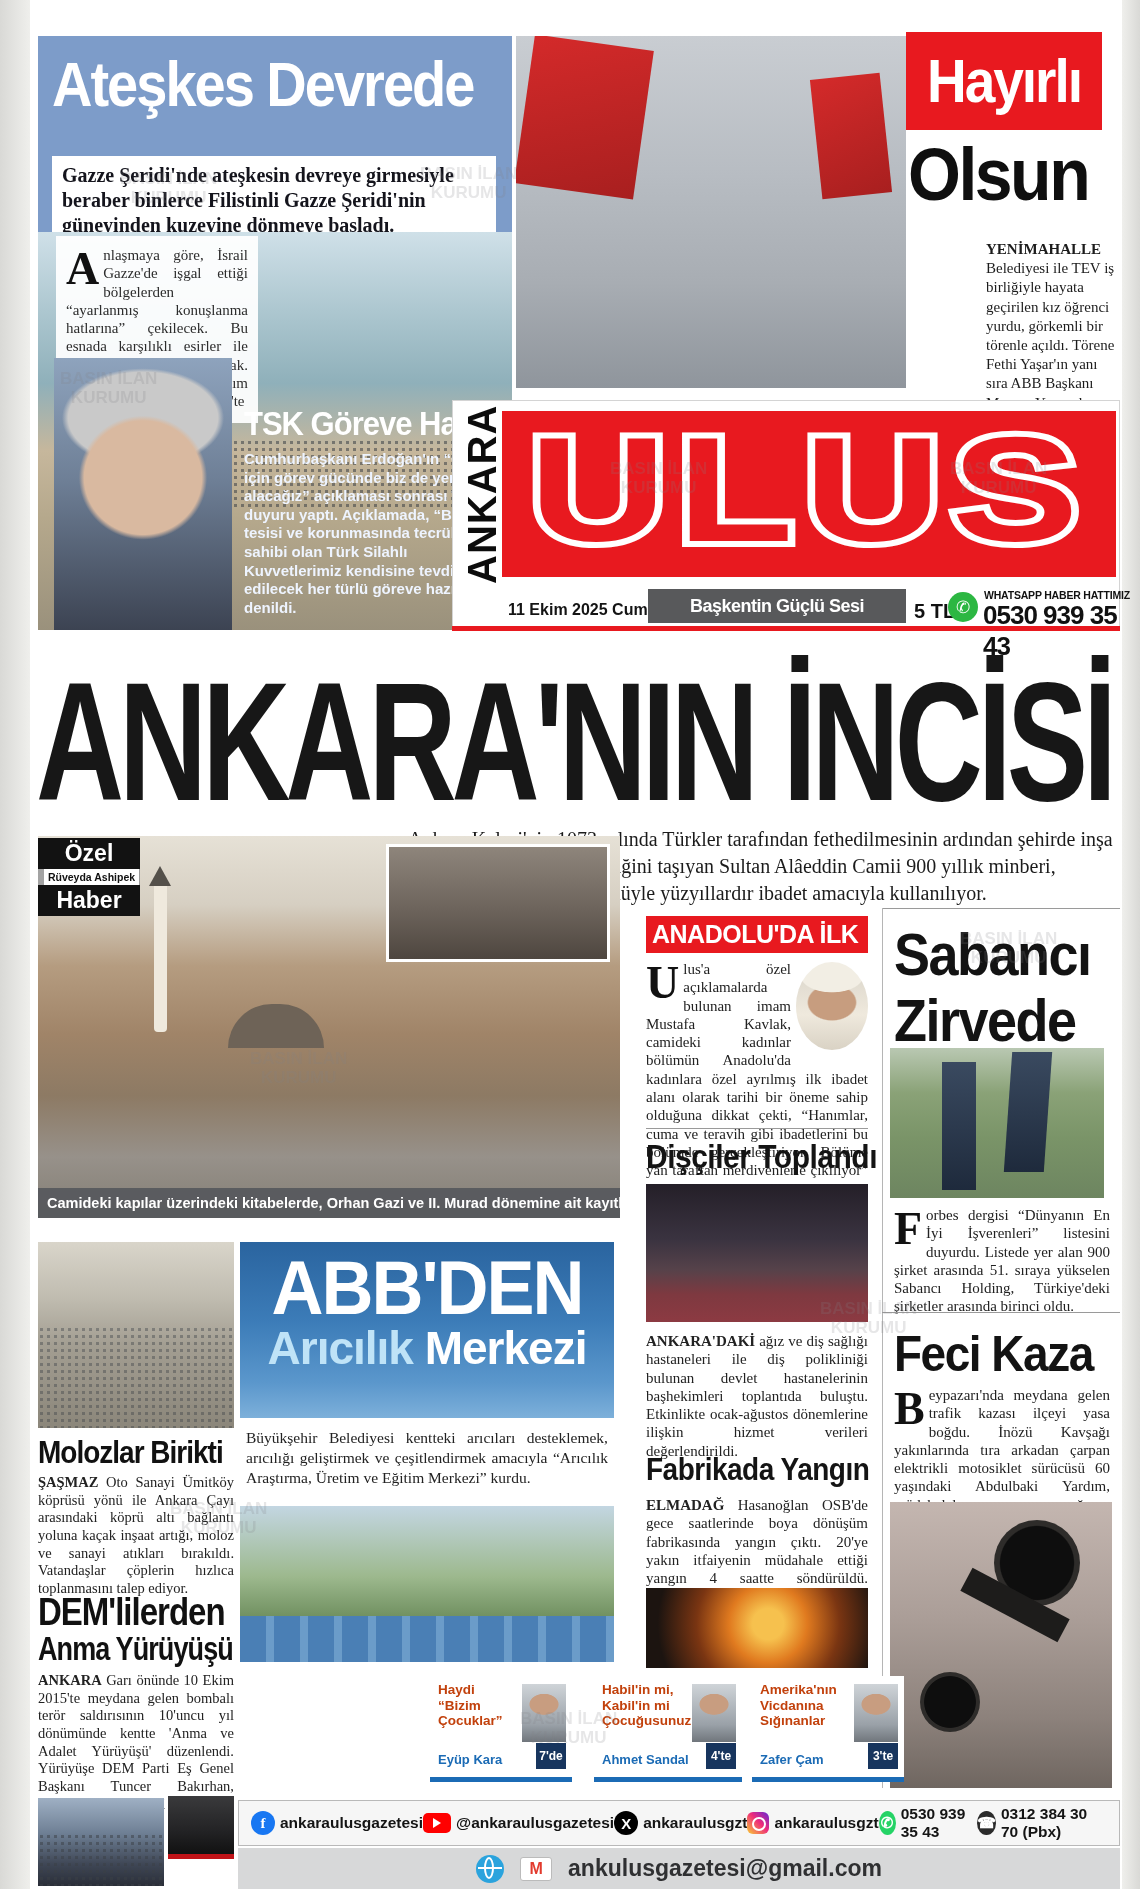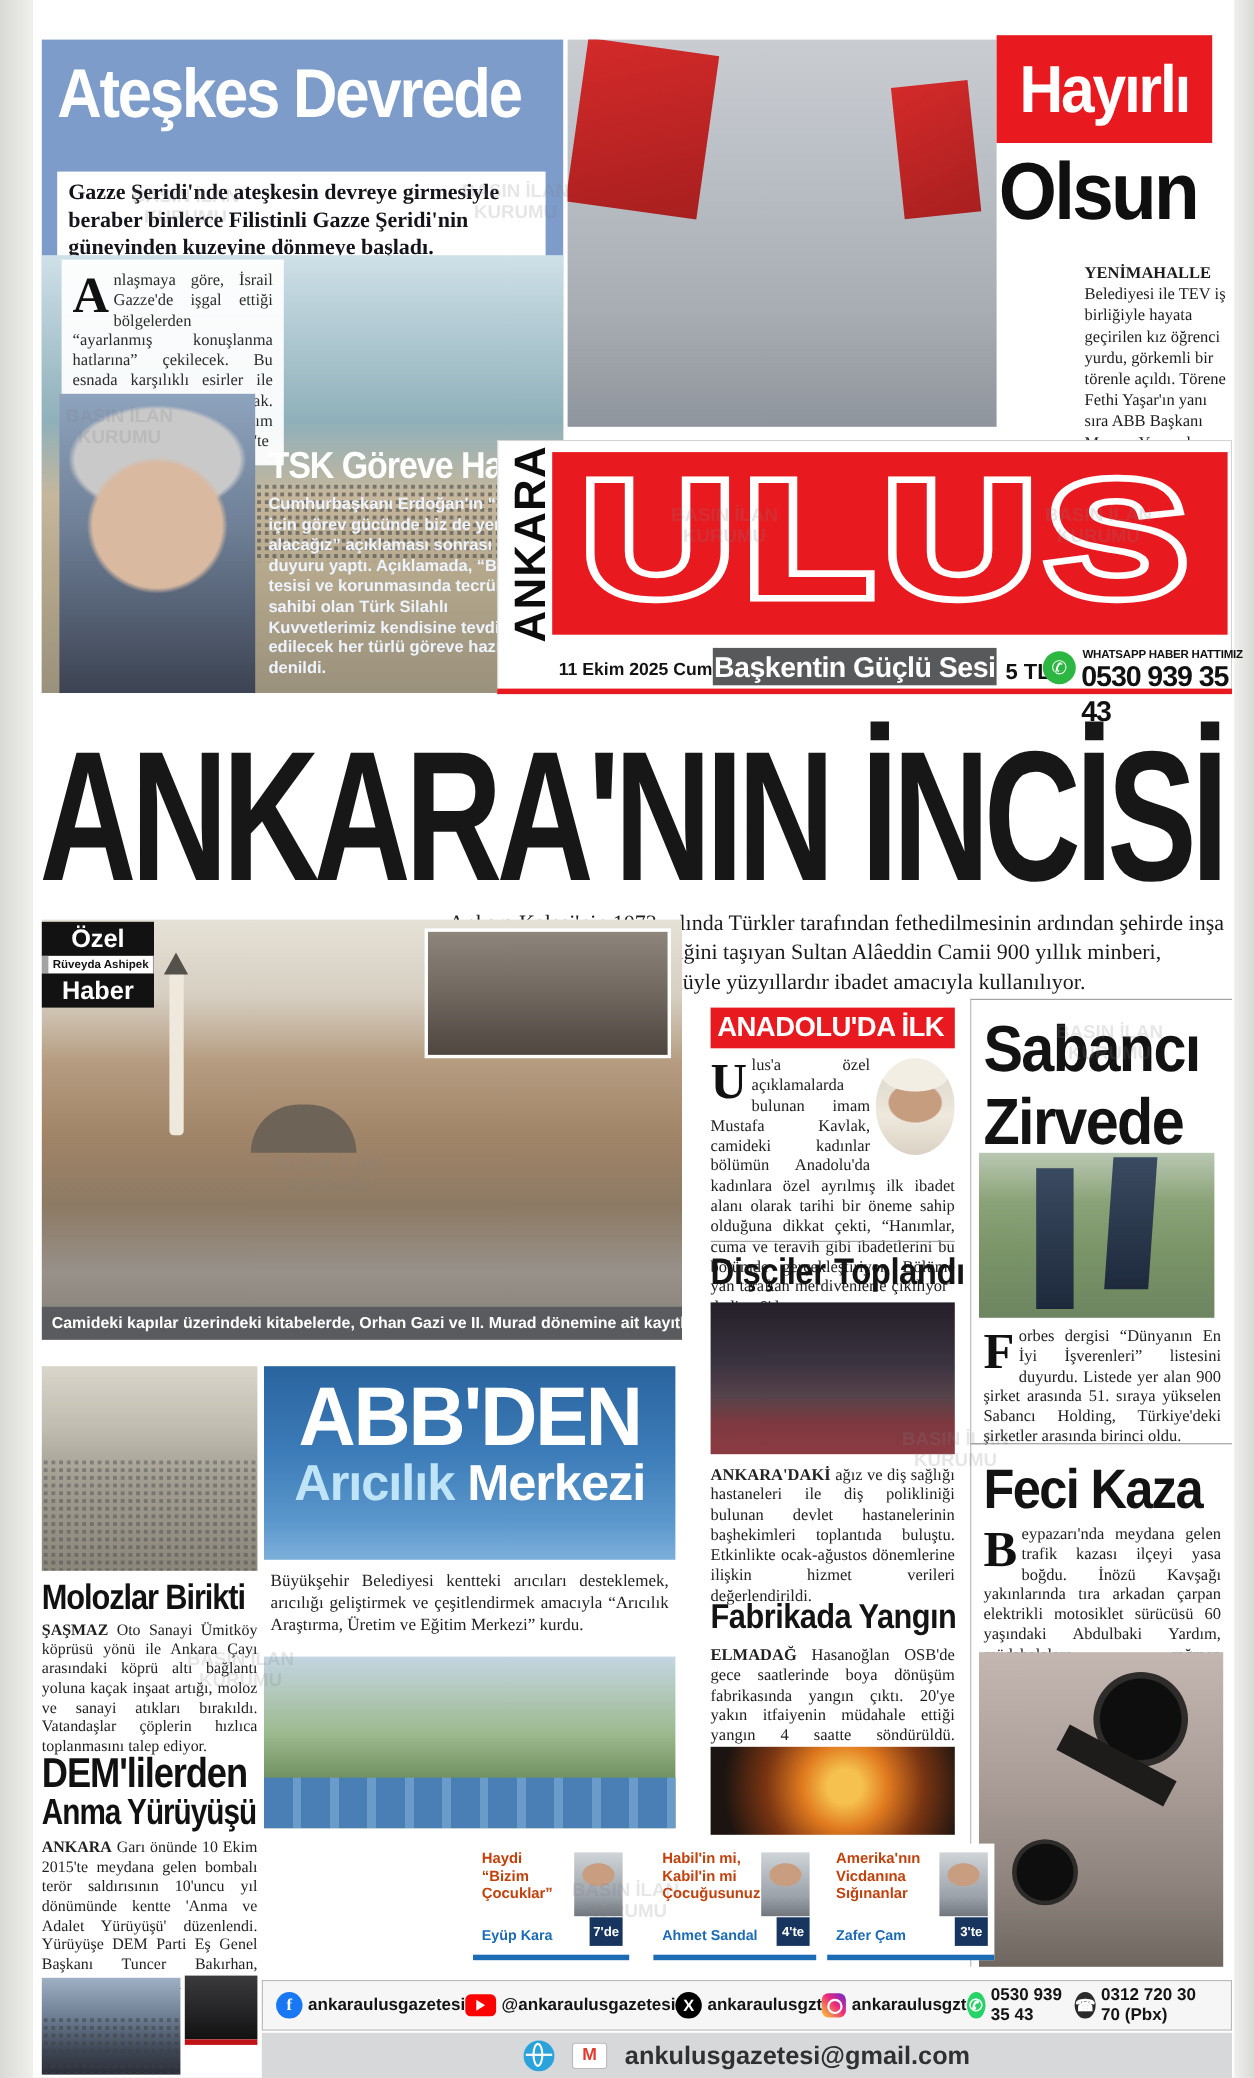--- a/index.html
+++ b/index.html
@@ -32,21 +32,21 @@
   #hayirli{left:906px;top:32px;width:196px;height:98px;background:#e8191f;display:flex;align-items:center;justify-content:center;}
   #hayirli span{color:#fff;font-size:55px;font-weight:800;letter-spacing:-2px;transform:scaleY(1.1);}
   #olsun{left:908px;top:132px;font-size:68px;font-weight:800;color:#0f0f0f;letter-spacing:-2.5px;transform:scaleY(1.08);transform-origin:left top;}
   #dormtext{left:986px;top:240px;width:136px;font-family:"Liberation Serif",serif;font-size:15px;line-height:1.28;color:#1c1c1c;}
   .leadin{font-weight:700;}
   
   #masthead{left:452px;top:400px;width:668px;height:231px;background:#fff;border:1px solid #d4d4d4;box-sizing:border-box;}
   #ankara-vert{left:460px;top:584px;transform:rotate(-90deg);transform-origin:0 0;font-size:40px;font-weight:900;letter-spacing:1px;color:#0c0c0c;}
   #ulusbox{left:502px;top:411px;width:614px;height:166px;background:#e8191f;}
   #mh-date{left:508px;top:601px;font-size:16px;font-weight:700;color:#141414;}
-  #mh-slogan{left:648px;top:589px;width:258px;height:34px;background:#58595b;color:#fff;font-size:26px;font-weight:800;
+  #mh-slogan{left:648px;top:589px;width:258px;height:34px;background:#58595b;color:#fff;font-size:18px;font-weight:800;
      display:flex;align-items:center;justify-content:center;letter-spacing:-.5px;text-align:center;}
   #mh-price{left:914px;top:600px;font-size:20px;font-weight:800;}
   .wa-circ{position:absolute;width:30px;height:30px;border-radius:50%;background:#2cb742;color:#fff;display:flex;align-items:center;justify-content:center;font-size:17px;}
   #mh-walabel{left:984px;top:589px;font-size:10.5px;font-weight:700;letter-spacing:-.2px;}
   #mh-wanum{left:983px;top:600px;font-size:26px;font-weight:800;letter-spacing:-1px;}
   #mh-redline{left:452px;top:626px;width:668px;height:5px;background:#e8191f;}
   
   #bighl{left:36px;top:645px;font-size:122px;font-weight:800;letter-spacing:-5px;color:#171717;white-space:nowrap;
      transform:scaleY(1.38);transform-origin:left top;}
   
@@ -321,21 +321,21 @@
     <div class="soc">
       <span class="ig"></span>
       <span>ankaraulusgzt</span>
     </div>
     <div class="soc">
       <span class="icirc wa">✆</span>
       <span>0530 939 35 43</span>
     </div>
     <div class="soc">
       <span class="icirc pn">☎</span>
-      <span>0312 720 30 70 (Pbx)</span>
+      <span>0312 384 30 70 (Pbx)</span>
     </div>
   </div>
   <div id="webbar" class="abs">
     <span class="globe"></span>
     <span class="gmail">M</span>
     <span class="mail">ankulusgazetesi@gmail.com</span>
   </div>
 
 </div>
 

